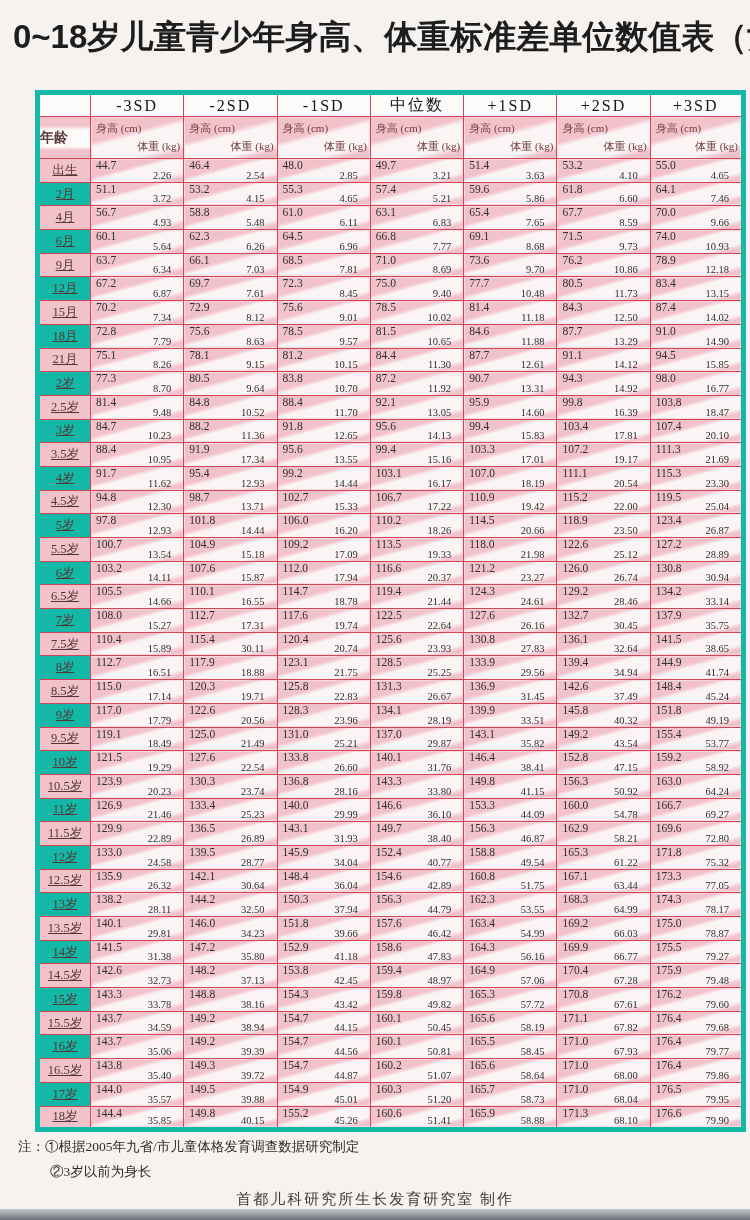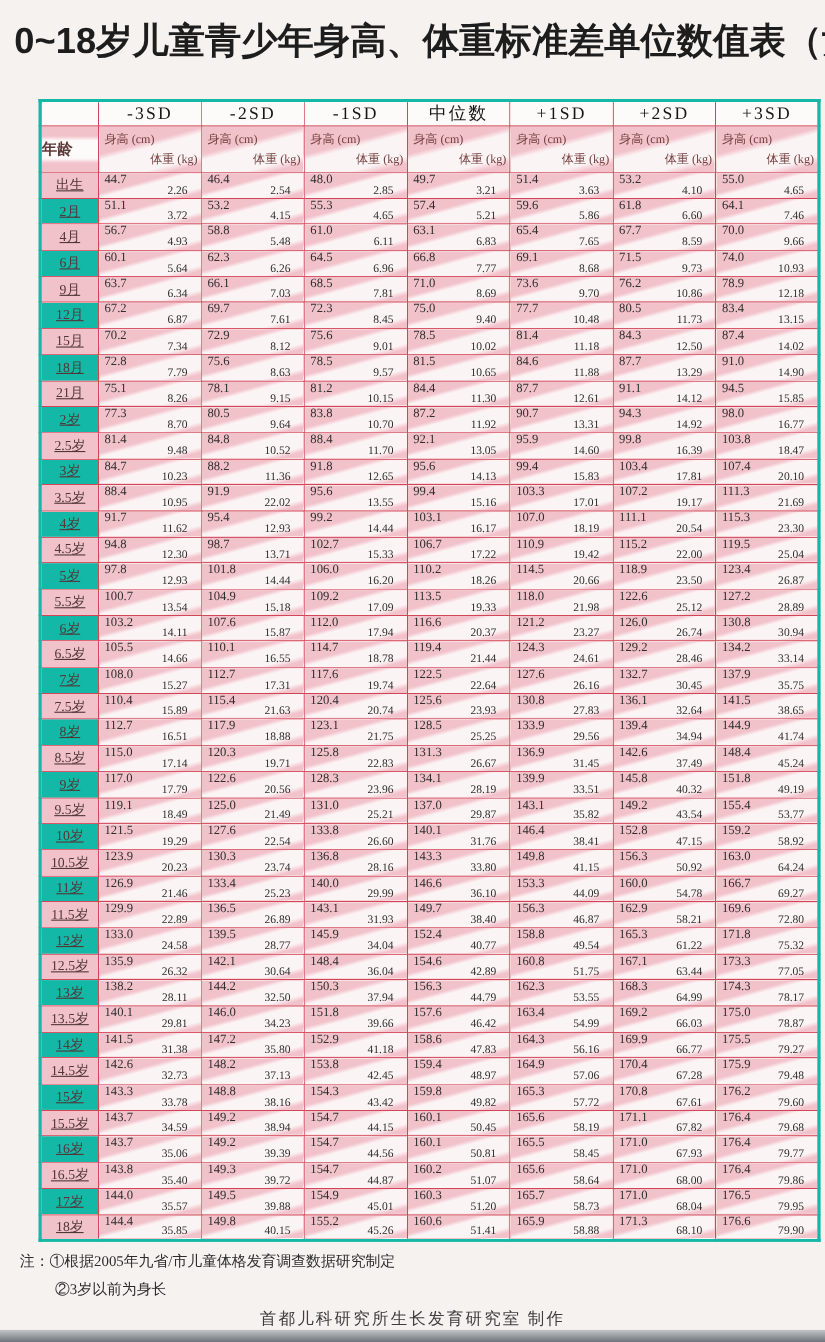--- a/index.html
+++ b/index.html
@@ -10,21 +10,21 @@
   }
   .title{
     position:absolute;left:13px;top:15px;
     font-family:"Liberation Sans",sans-serif;
     font-weight:bold;font-size:33px;color:#1d1d1d;
     white-space:nowrap;letter-spacing:0px;
   }
   table.growth{
     position:absolute;left:35px;top:90px;width:711px;
     border-collapse:collapse;table-layout:fixed;
-    background:#fdfafa;border:3px solid #14b8a6;
+    background:#fdfafa;border:5px solid #14b8a6;
   }
   table.growth th,table.growth td{
     border:1px solid #d24557;padding:0;position:relative;overflow:hidden;
   }
   col.c-age{width:53px}
   tr.hr1{height:22px}
   tr.hr1 th.sd{
     font-size:16px;color:#161616;text-align:center;font-weight:normal;
     background:#fdfafa;letter-spacing:2px;font-family:"Liberation Serif",serif;
   }
@@ -493,21 +493,21 @@
           </td>
         </tr>
         <tr>
           <td class="age pink">3.5岁</td>
           <td class="cell swoosh">
             <span class="hv">88.4</span>
             <span class="wv">10.95</span>
           </td>
           <td class="cell swoosh">
             <span class="hv">91.9</span>
-            <span class="wv">22.02</span>
+            <span class="wv">17.34</span>
           </td>
           <td class="cell swoosh">
             <span class="hv">95.6</span>
             <span class="wv">13.55</span>
           </td>
           <td class="cell swoosh">
             <span class="hv">99.4</span>
             <span class="wv">15.16</span>
           </td>
           <td class="cell swoosh">
@@ -741,21 +741,21 @@
           </td>
         </tr>
         <tr>
           <td class="age pink">7.5岁</td>
           <td class="cell swoosh">
             <span class="hv">110.4</span>
             <span class="wv">15.89</span>
           </td>
           <td class="cell swoosh">
             <span class="hv">115.4</span>
-            <span class="wv">21.63</span>
+            <span class="wv">30.11</span>
           </td>
           <td class="cell swoosh">
             <span class="hv">120.4</span>
             <span class="wv">20.74</span>
           </td>
           <td class="cell swoosh">
             <span class="hv">125.6</span>
             <span class="wv">23.93</span>
           </td>
           <td class="cell swoosh">

